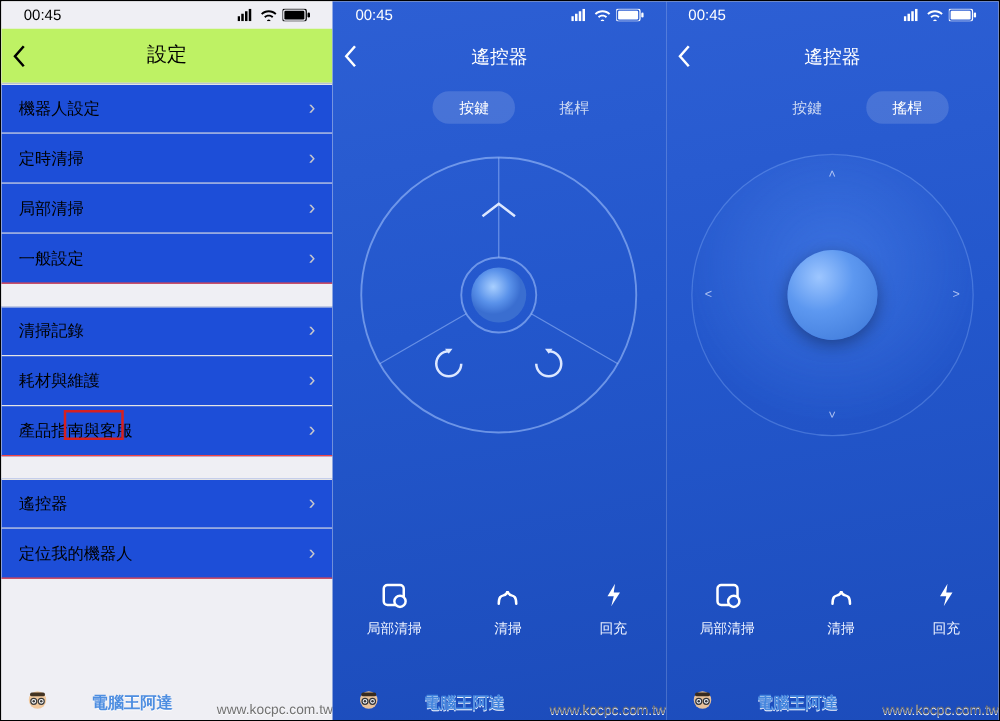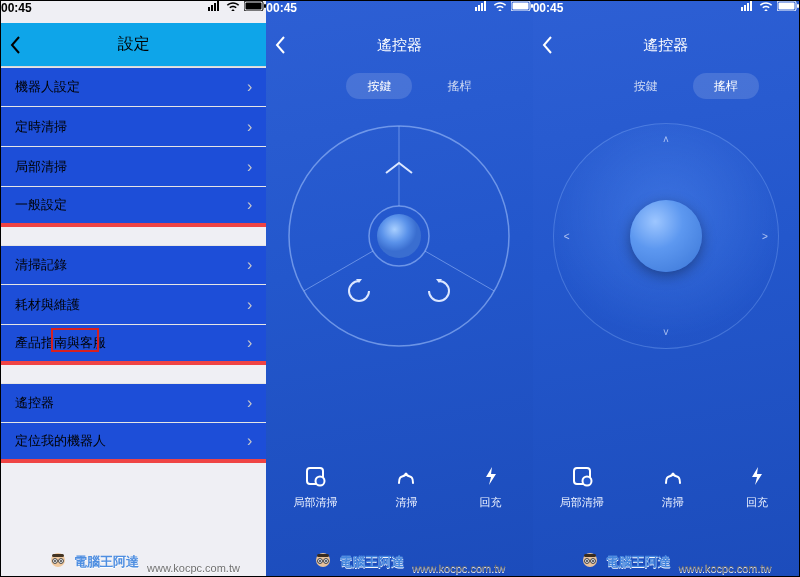--- a/index.html
+++ b/index.html
@@ -4,35 +4,35 @@
 <style>
 * { box-sizing: border-box; margin: 0; padding: 0; }
 body { font-family: -apple-system, "PingFang TC", sans-serif; background: #fff; }
 .frame { width: 800px; height: 577px; position: relative; border: 1px solid #000; overflow: hidden; }
 .panels { display: flex; width: 100%; height: 100%; }
 .panel { height: 100%; position: relative; overflow: hidden; }
 .panel-settings { width: 266px; background: #efeff4; }
 .panel-remote { width: 267px; background: linear-gradient(170deg, #2d5fd4 0%, #2357cc 45%, #1c4cbb 100%); color: #fff; }
 
 
-.statusbar { display: flex; justify-content: space-between; align-items: flex-start; height: 22px; padding: 0 0; font-size: 12px; font-weight: 700; }
+.statusbar { display: flex; justify-content: space-between; align-items: center; height: 22px; padding: 0 18px; font-size: 12px; font-weight: 400; }
 .settings-sb { color: #000; }
 .remote-sb { color: #fff; }
 .sb-icons { display: flex; align-items: center; gap: 4px; }
 .sb-icons svg { display: block; }
 
 
-.settings-header { height: 44px; background: #0ea5e9; border-bottom: 1px solid #d9d9d9; display: flex; align-items: center; justify-content: center; position: relative; font-size: 16px; color: #000; }
+.settings-header { height: 44px; background: #bef264; border-bottom: 1px solid #d9d9d9; display: flex; align-items: center; justify-content: center; position: relative; font-size: 16px; color: #000; }
 .settings-header .back { position: absolute; left: 8px; top: 12px; }
 
 
 .list-group { margin-top: 0; }
 .list-group + .list-group { margin-top: 18px; }
 .row { height: 40px; background: #1d4ed8; border-bottom: 1px solid #e5e5e5; display: flex; align-items: center; justify-content: space-between; padding: 0 14px; font-size: 13px; color: #000; position: relative; }
-.row:last-child { border-bottom: 4px solid #ef4444; }
+.row:last-child { border-bottom: 1px solid #ef4444; }
 .list-group .row:first-child { border-top: 1px solid #e5e5e5; }
 .chevron { color: #c7c7cc; font-size: 16px; }
 .toggle { width: 42px; height: 24px; border-radius: 12px; background: #4cd964; position: relative; }
 .toggle::after { content: ""; position: absolute; right: 2px; top: 2px; width: 20px; height: 20px; border-radius: 50%; background: #fff; box-shadow: 0 1px 2px rgba(0,0,0,.3); }
 .hl { position: absolute; left: 50px; top: 327px; width: 48px; height: 24px; border: 2px solid #d62020; pointer-events: none; }
 
 
 .remote-header { height: 44px; position: relative; display: flex; align-items: center; justify-content: center; font-size: 15px; color: #fff; }
 .remote-header .back { position: absolute; left: 8px; top: 12px; }
 
@@ -56,21 +56,21 @@
 .ja-right { top: 50%; right: 10px; transform: translateY(-50%); }
 .back svg { display:block; }
 
 
 .action-bar { position: absolute; left:0; right:0; top: 460px; display:flex; justify-content:space-around; }
 .act { text-align:center; color:#eef3ff; font-size:11px; }
 .act-icon { width:30px; height:30px; margin:0 auto 4px; display:flex; align-items:center; justify-content:center; }
 .act-icon svg { display:block; }
 
 
-.watermark { position: absolute; left: 17px; right: 0; bottom: 2px; display:flex; align-items:center; justify-content:flex-start; gap:4px; font-size:13px; font-weight:700; color:#4689e0; text-shadow: 0 1px 0 #fff; opacity:.95; pointer-events:none;margin-left:28px; }
+.watermark { position: absolute; left: 17px; right: 0; bottom: 2px; display:flex; align-items:center; justify-content:space-between; gap:4px; font-size:13px; font-weight:700; color:#4689e0; text-shadow: 0 1px 0 #fff; opacity:.95; pointer-events:none; }
 .watermark .wm-url { font-size:11px; font-weight:400; color:#6a6a6a; margin-left:4px; align-self:flex-end; }
 .watermark .wm-head { width:24px; height:24px; }
 .panel-settings .watermark { color:#4689e0; }
 </style>
 </head>
 <body>
 
 <div class="frame">
 <div class="panels">
 

